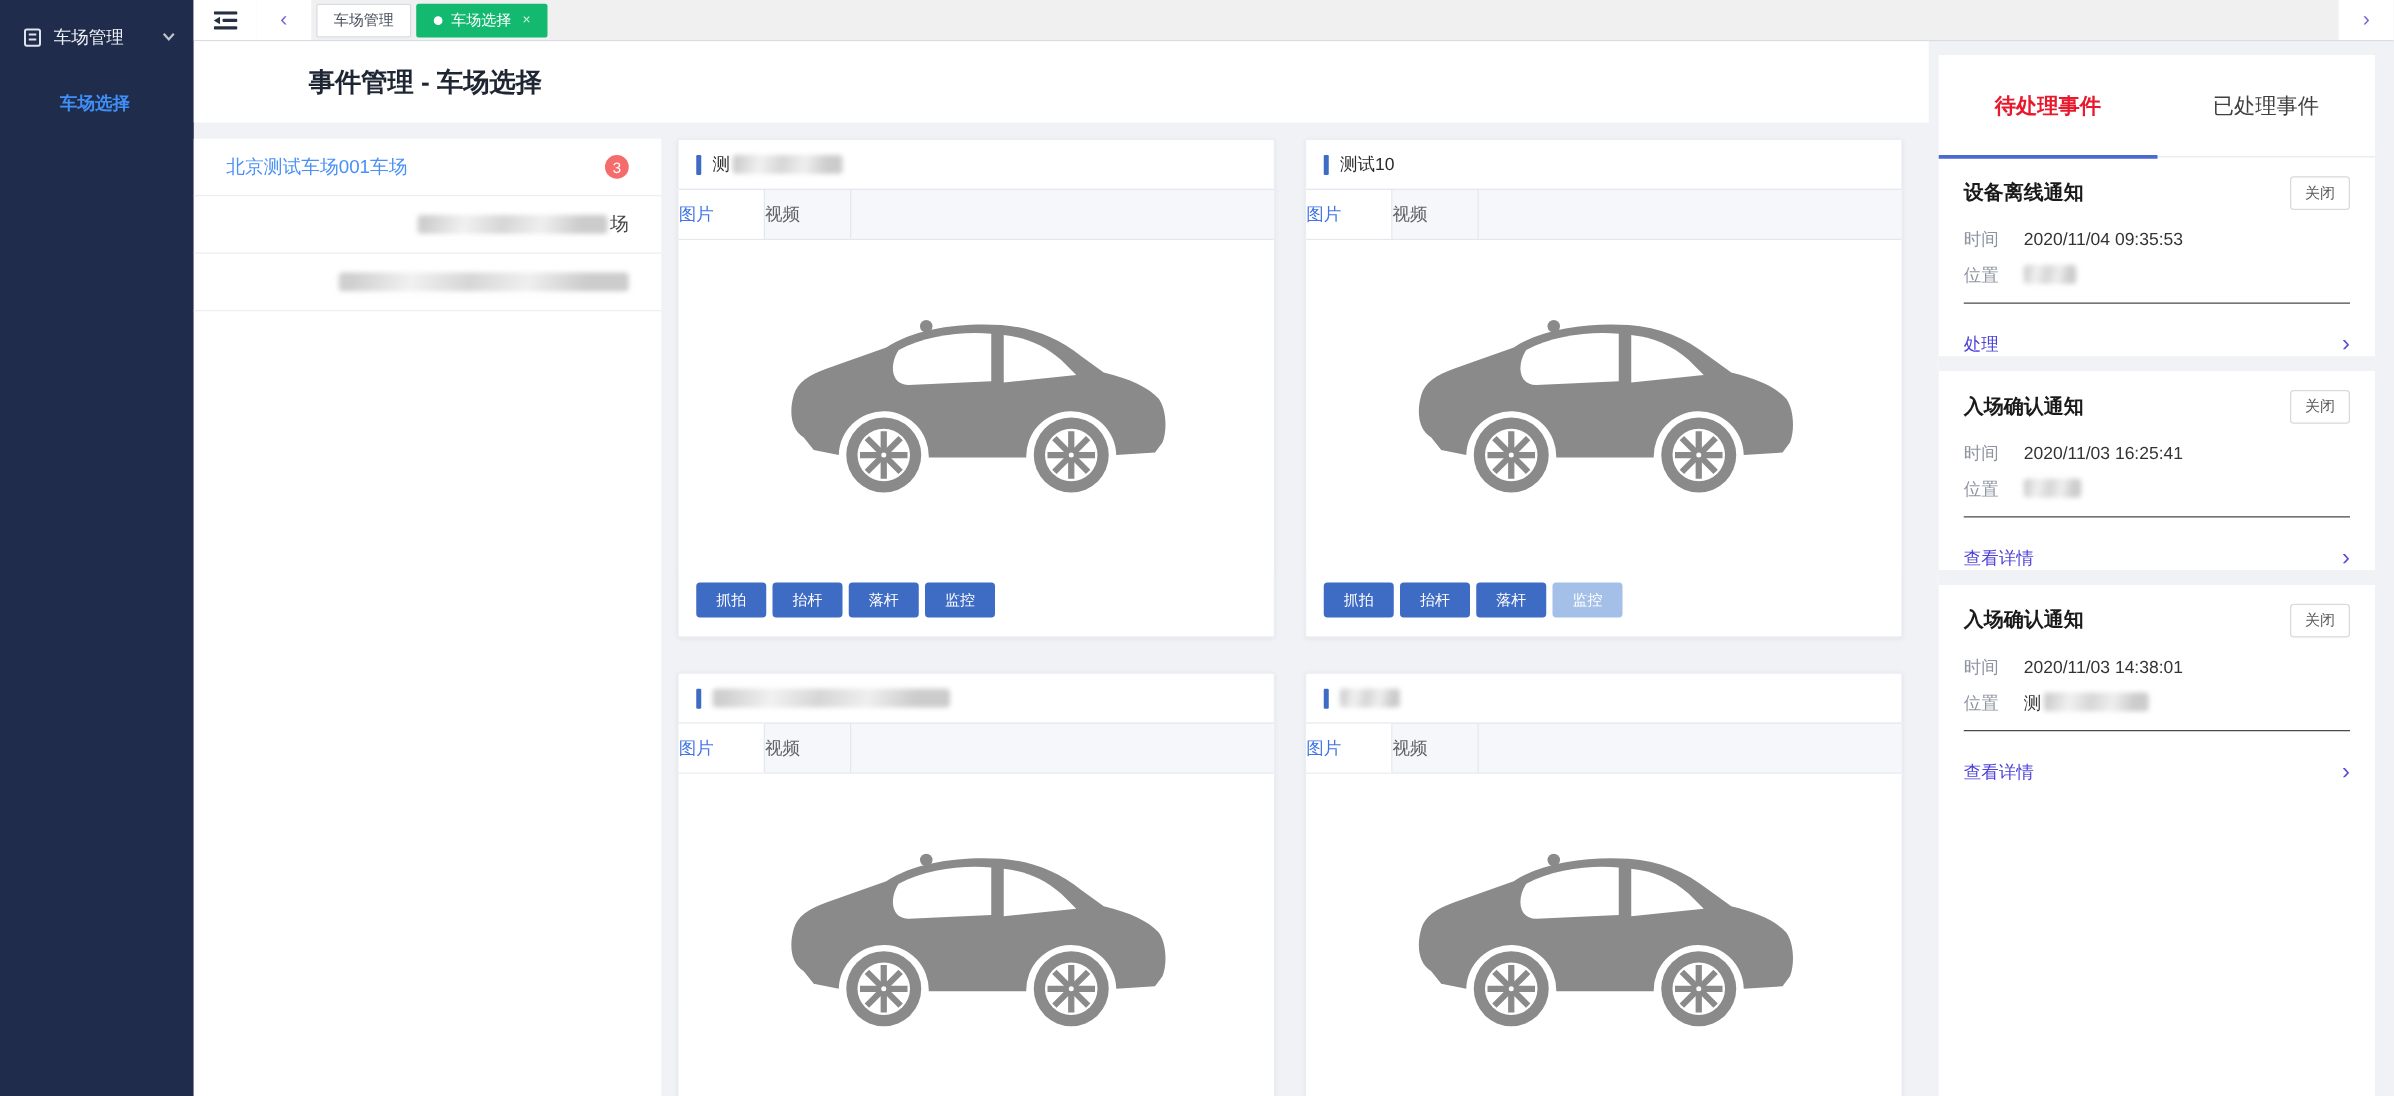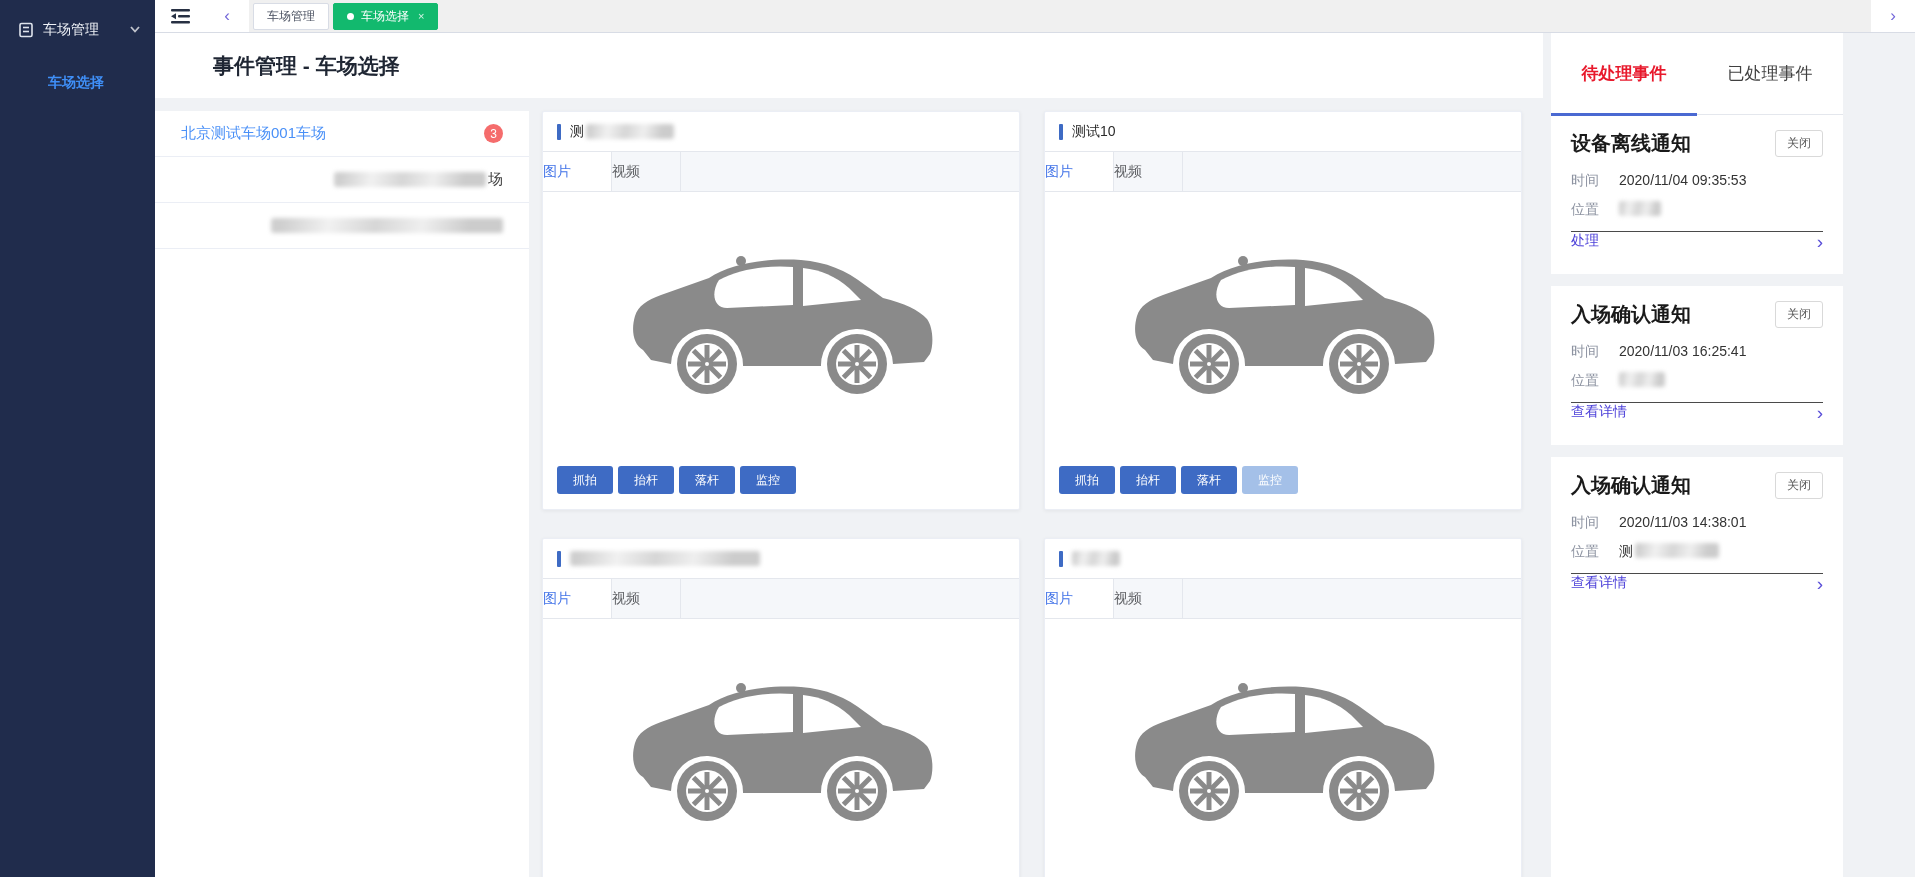--- a/index.html
+++ b/index.html
@@ -28,21 +28,21 @@
     background:#fff; color:#7367d9; font-size:17px; cursor:pointer; }
   .route-tab { height:27px; line-height:25px; padding:0 13px; background:#fff; border:1px solid #d8dce5;
     border-radius:2px; font-size:12px; color:#495060; margin-left:4px; cursor:pointer; white-space:nowrap; }
   .route-tab.active { background:#12b96e; border-color:#12b96e; color:#fff; display:flex; align-items:center; }
   .route-tab.active .dot { width:7px; height:7px; border-radius:50%; background:#fff; margin-right:7px; }
   .route-tab.active .close-x { margin-left:9px; font-size:11px; color:#d9f6e8; }
   .strip-fill { flex:1; }
 
   
   .left-col { width:1388px; display:flex; flex-direction:column; min-width:0; }
-  .page-header { height:65px; background:#fff; display:flex; align-items:center; padding-left:58px; flex-shrink:0; }
+  .page-header { height:65px; background:#fff; display:flex; align-items:center; padding-left:92px; flex-shrink:0; }
   .page-title { font-size:21px; font-weight:bold; color:#1f2633; }
 
   .body-row { flex:1; display:flex; min-height:0; }
   .content-row { flex:1; display:flex; margin-top:13px; min-height:0; }
 
   
   .lot-panel { width:374px; background:#fff; flex-shrink:0; margin-right:13px; }
   .lot-item { height:46px; display:flex; align-items:center; padding:0 26px;
     border-bottom:1px solid #ebeef5; font-size:15px; color:#444; cursor:pointer;justify-content:flex-end; }
   .lot-item.active { color:#4a90f7; }
@@ -66,39 +66,39 @@
   .cam-tab { width:69px; text-align:left; line-height:39px; font-size:14px; color:#606266;
     border-right:1px solid #e4e7ed; cursor:pointer; }
   .cam-tab.active { background:#fff; color:#4273e8; }
   .cam-media { height:266px; display:flex; align-items:center; justify-content:center; background:#fff; }
   .cam-actions { padding:8px 14px 15px; display:flex; gap:5px; }
   .btn { min-width:56px; height:28px; padding:0 13px; background:#3e6bc4; border:none; border-radius:3px;
     color:#fff; font-size:12px; cursor:pointer; font-family:inherit; }
   .btn.disabled { background:#a4c0e8; cursor:default; }
 
   
-  .events-panel { width:292px; background:#fff; margin-left:8px; flex-shrink:0;
-    display:flex; flex-direction:column; }
+  .events-panel { width:349px; background:#fff; margin-left:8px; flex-shrink:0;
+    display:flex; flex-direction:column;margin-top:11px; }
   .ep-tabs { height:82px; display:flex; border-bottom:1px solid #e4e7ed; flex-shrink:0; }
   .ep-tab { flex:1; display:flex; align-items:center; justify-content:center; font-size:17px;
     position:relative; cursor:pointer; }
   .ep-tab.pending { color:#e8192c; font-weight:bold; }
   .ep-tab.done { color:#404040; }
   .ep-tab.active::after { content:""; position:absolute; left:0; right:0; bottom:-2px; height:3px; background:#4a69d2; }
   .ev-list { flex:1; overflow:hidden; }
   .ev-card { padding:15px 20px 0 20px; background:#fff; }
   .ev-head { display:flex; align-items:center; justify-content:space-between; margin-bottom:9px; }
-  .ev-title { font-size:20px; font-weight:bold; color:#1a1a1a; }
+  .ev-title { font-size:16px; font-weight:bold; color:#1a1a1a; }
   .ev-close { background:#fff; border:1px solid #d9d9d9; border-radius:3px; padding:4px 11px;
     font-size:12px; color:#595959; cursor:pointer; font-family:inherit; }
   .ev-row { display:flex; font-size:14px; line-height:29px; }
   .ev-label { width:48px; color:#8d93a1; flex-shrink:0; }
   .ev-value { color:#333; }
   .ev-divider { border-top:1px solid #4a4a4a; margin-top:7px; }
-  .ev-action { height:42px; display:flex; align-items:flex-start; justify-content:space-between; }
+  .ev-action { height:42px; display:flex; align-items:flex-end; justify-content:space-between; }
   .ev-link { color:#4d41d9; font-size:14px; text-decoration:none; cursor:pointer; }
   .chev { color:#5a4fd8; font-size:19px; line-height:1; cursor:pointer; }
   .ev-gap { height:12px; background:#f0f2f5; }
 </style>
 </head>
 <body>
 
 <svg width="0" height="0" style="position:absolute">
   <defs>
     <g id="car-shape">

